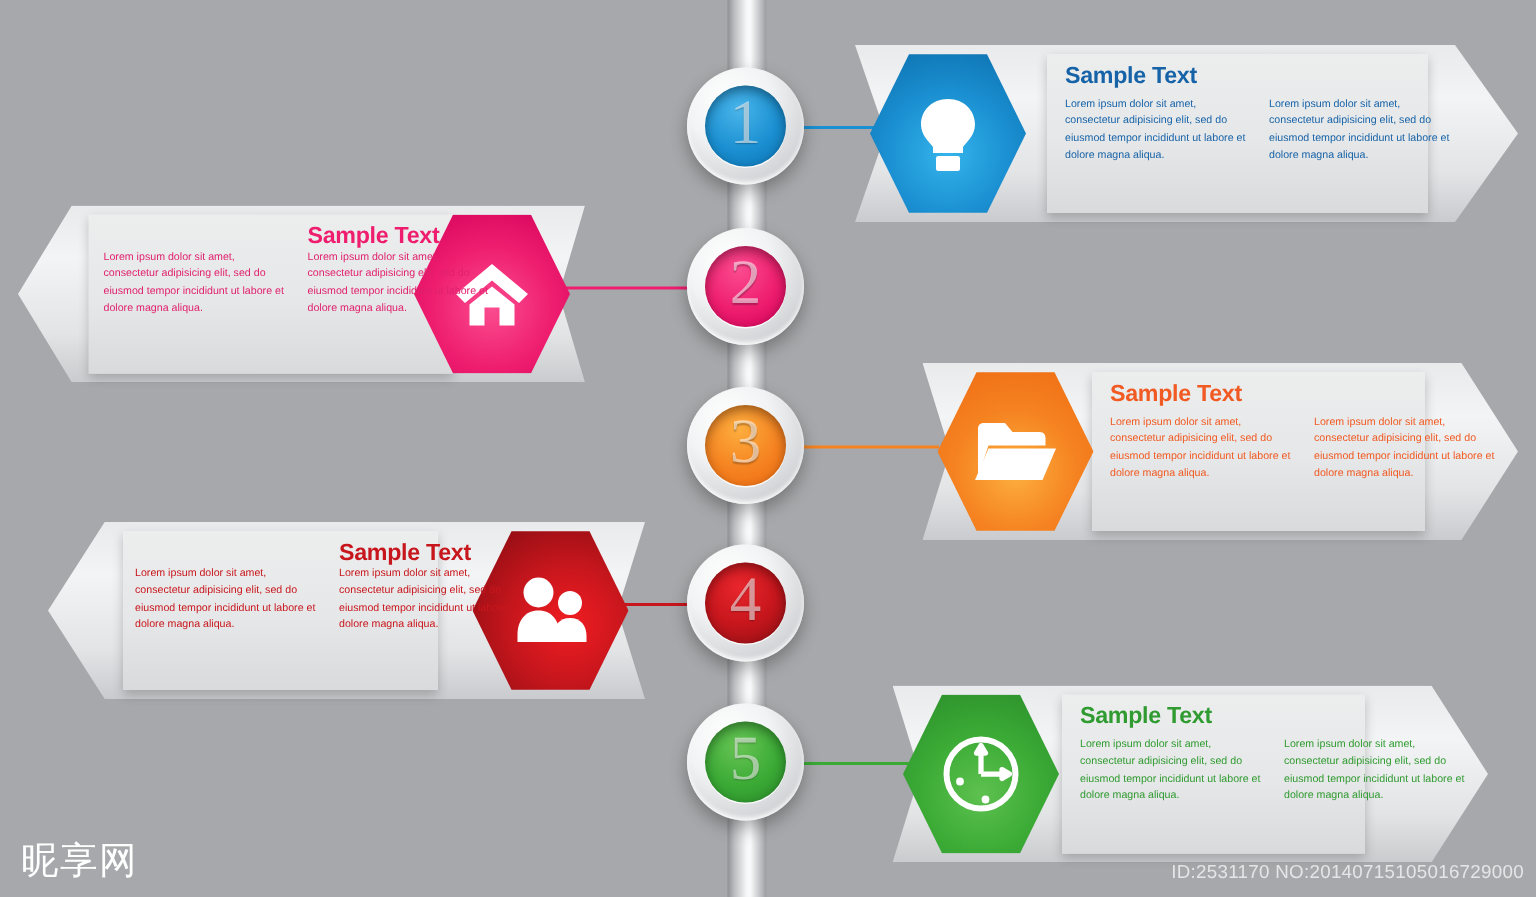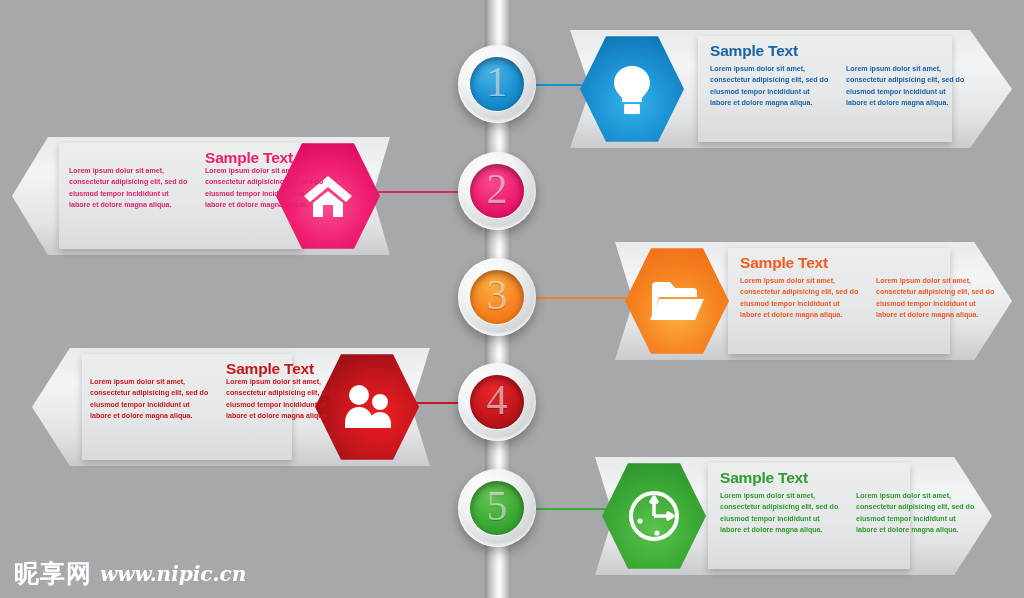--- a/index.html
+++ b/index.html
@@ -64,26 +64,26 @@
     filter:drop-shadow(0 4px 6px rgba(0,0,0,.32));
   }
 
   .textblock{position:absolute;top:12px;z-index:6;}
   .heading{
     font-size:15.5px;letter-spacing:-.2px;margin:0 0 4px 0;white-space:nowrap;
   }
   .heading .b{font-weight:bold;}
   .heading .t{font-weight:bold;}
   .cols{display:flex;gap:14px;}
-  .col{width:122px;font-size:7.1px;line-height:1.62;font-weight:bold;}
+  .col{width:122px;font-size:7.1px;line-height:1.62;font-weight:normal;}
 
   
   .wm{position:absolute;left:14px;bottom:8px;z-index:9;display:flex;align-items:center;gap:8px;}
   .wm-cn{
-    font-family:"DejaVu Sans",sans-serif;font-weight:bold;font-size:25px;color:#ffffff;
+    font-family:"DejaVu Sans",sans-serif;font-weight:normal;font-size:25px;color:#ffffff;
     letter-spacing:1px;
   }
   .wm-url{font-family:"DejaVu Serif",serif;font-style:italic;font-weight:bold;font-size:20px;color:#ffffff;}
   .idtag{
     position:absolute;right:8px;bottom:10px;z-index:9;
     font-size:12.5px;color:#e4e5e6;letter-spacing:.2px;
   }
   svg{display:block;}
 </style>
 </head>
@@ -233,16 +233,16 @@
   </div>
 
   <div class="circle" style="left:458px;top:469px;">
     <div class="inner" style="background:radial-gradient(circle at 42% 30%,#68c455 0%,#3aaa35 55%,#2a8a2a 100%);">
       <span class="num">5</span>
     </div>
   </div>
 
   <div class="wm">
     <span class="wm-cn">昵享网</span>
-    <span class="wm-url">www.nipic.cn</span>
-  </div>
+  </div>
+  <div class="idtag">ID:2531170 NO:20140715105016729000</div>
 
 </div>
 
 </body></html>

